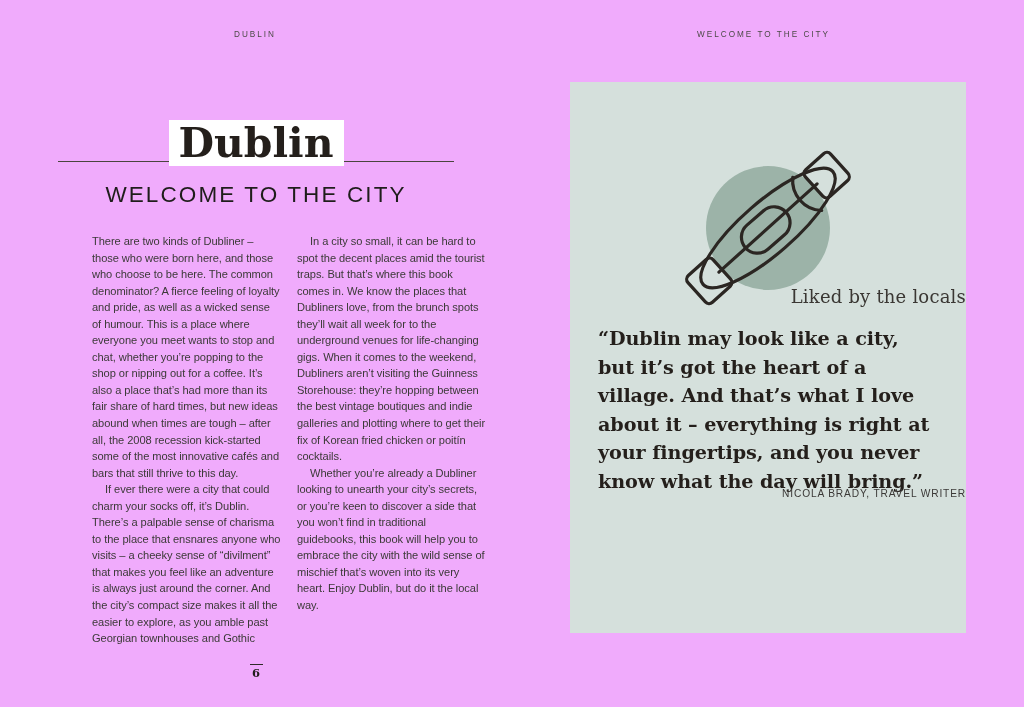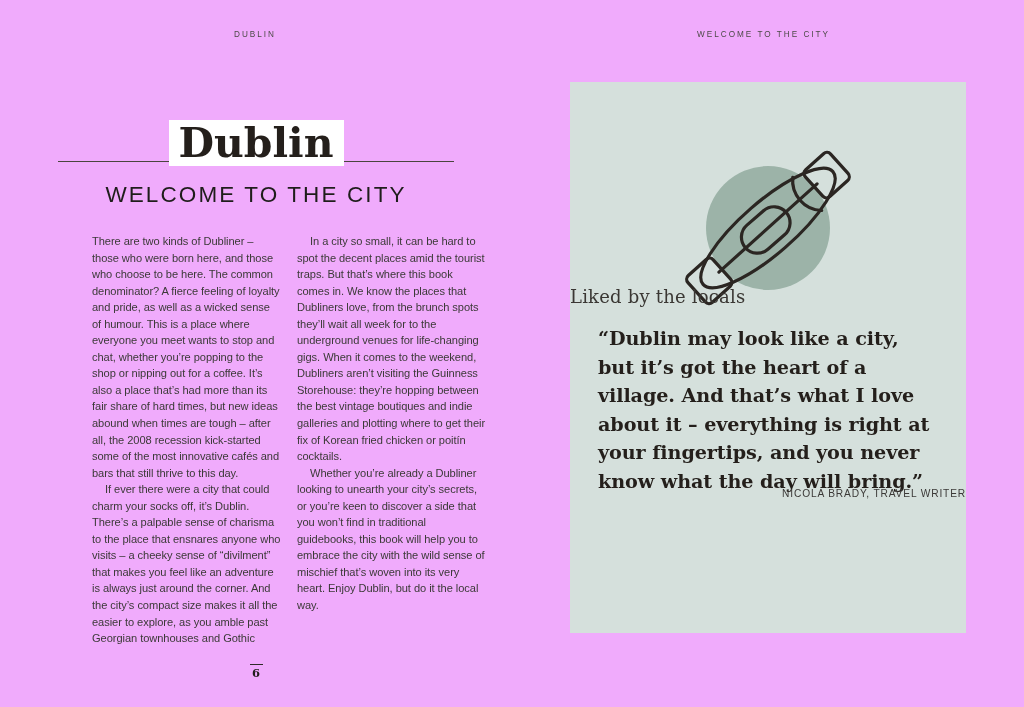--- a/index.html
+++ b/index.html
@@ -134,21 +134,21 @@
     left: 0; right: 0;
     top: 46px;
     display: flex;
     justify-content: center;
   }
 
   .quote-heading {
     position: absolute;
     left: 0; right: 0;
     top: 204px;
-    text-align: left;
+    text-align: right;
     font-family: "DejaVu Serif", "Liberation Serif", serif;
     font-size: 18px;
     font-weight: 400;
     color: #3a3733;
     letter-spacing: 0.2px;
   }
 
   .quote-text {
     position: absolute;
     left: 28px;

